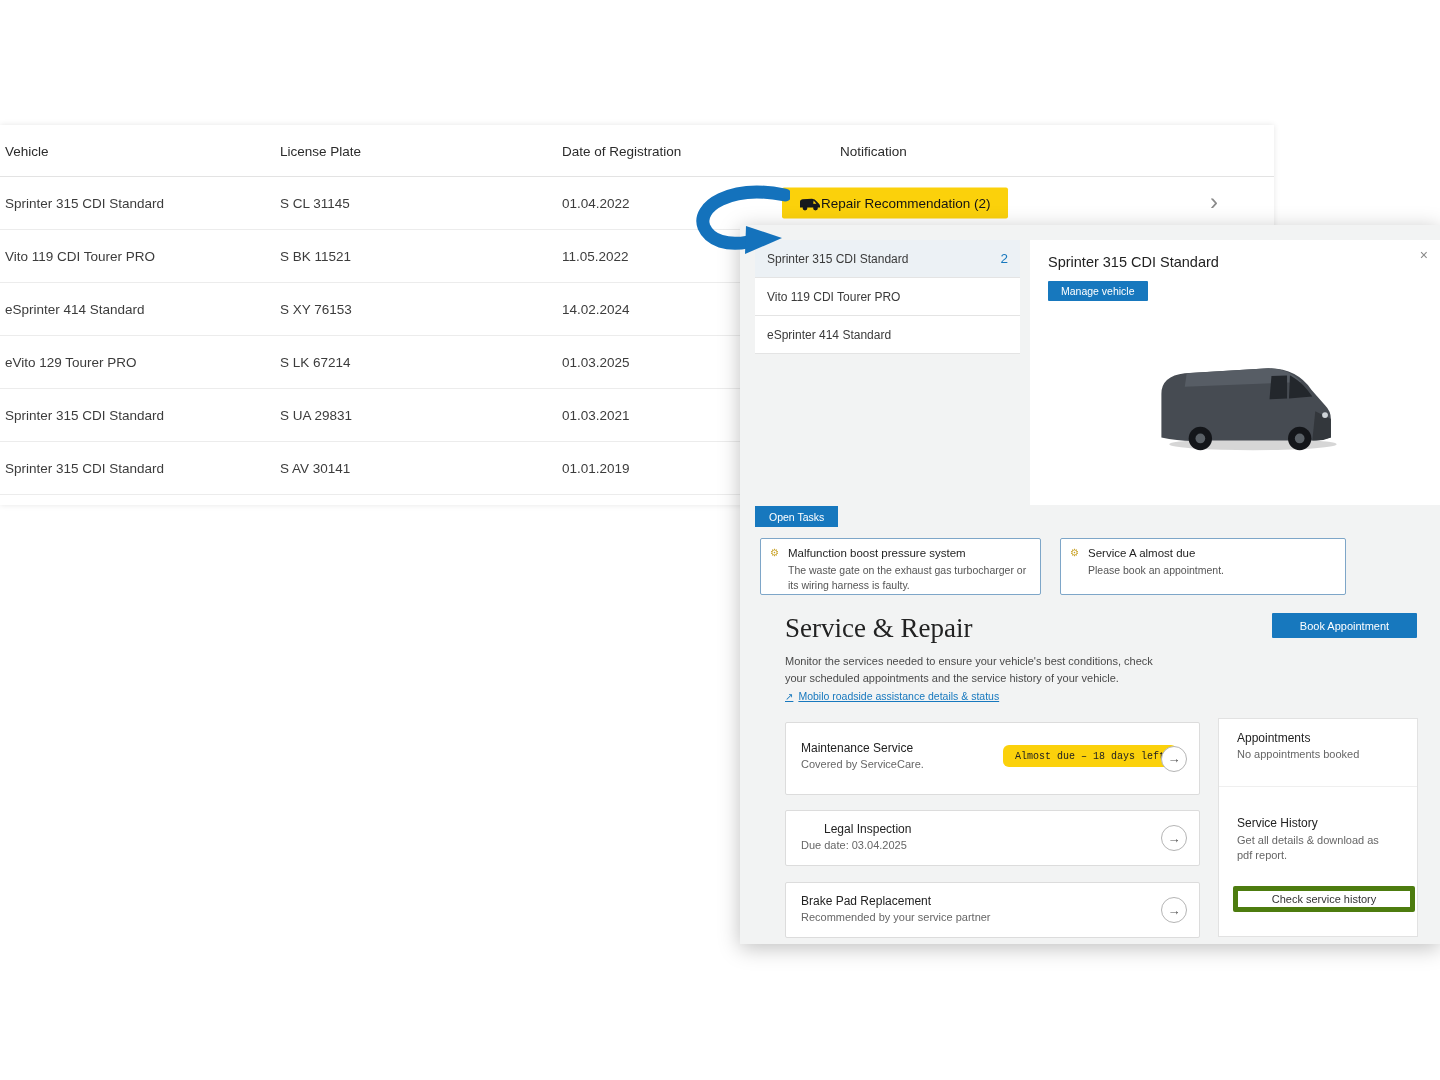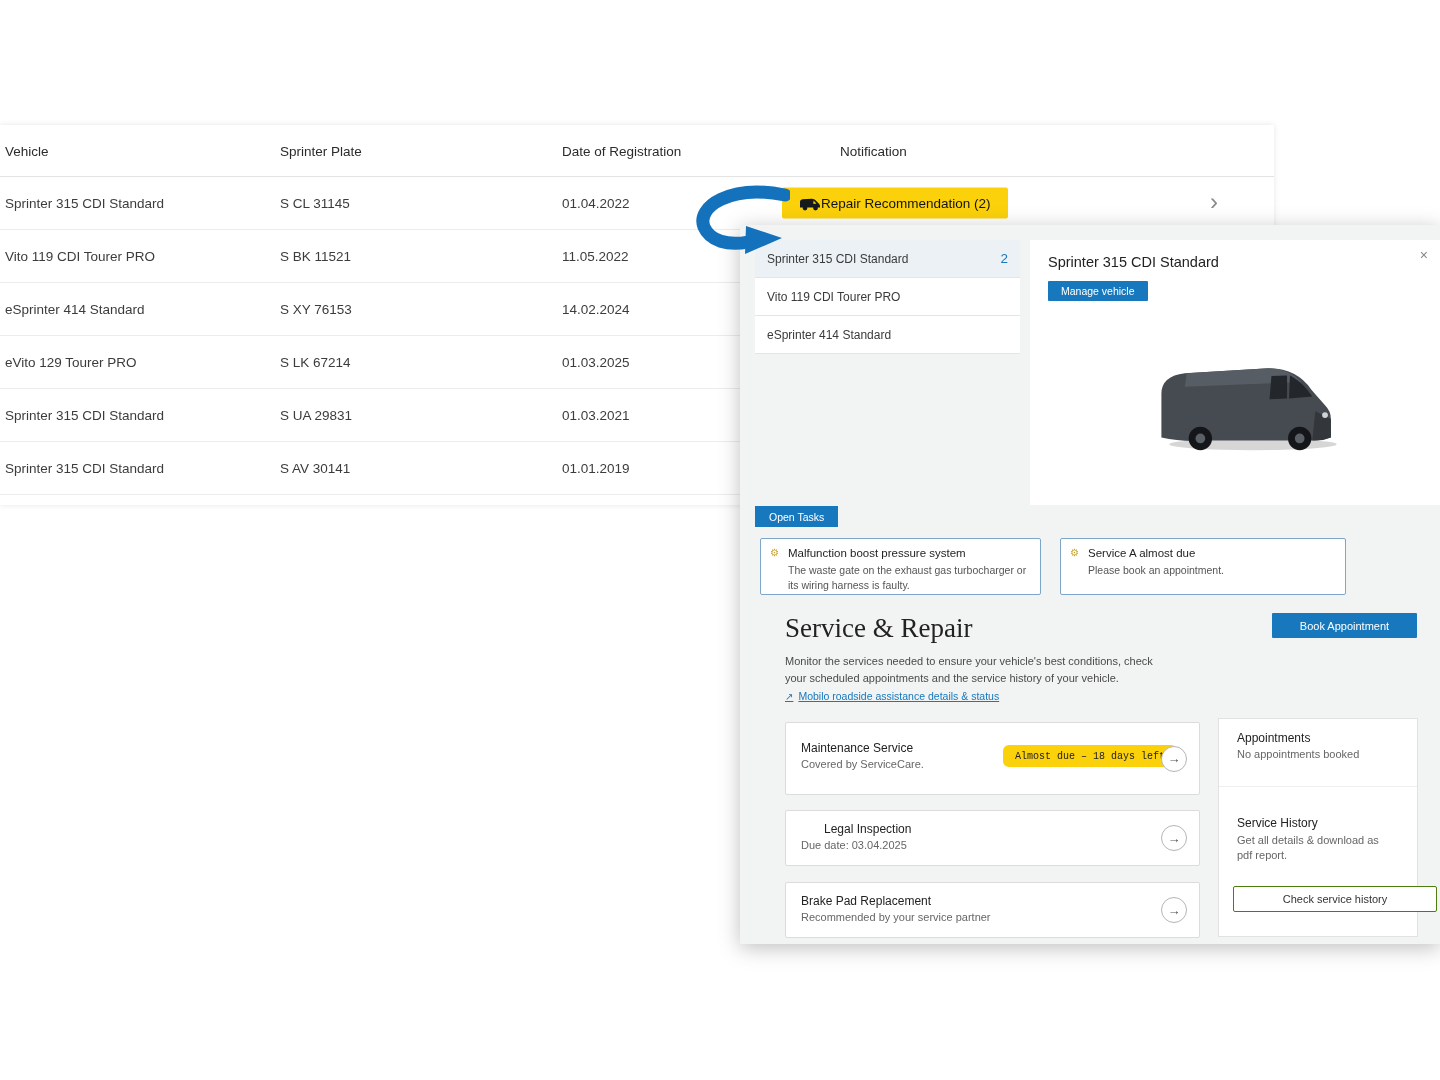--- a/index.html
+++ b/index.html
@@ -81,32 +81,32 @@
     color:#555; font-size:13px; cursor:pointer; background:#fff; }
 
   
   .rightcol { position:absolute; left:478px; top:493px; width:200px; height:219px;
     background:#fff; border:1px solid #e2e2e2; }
   .appt-title { position:absolute; left:18px; top:12px; font-size:12px; color:#222; }
   .appt-desc { position:absolute; left:18px; top:29px; font-size:11px; color:#666; }
   .rdivider { position:absolute; left:0; right:0; top:67px; border-top:1px solid #efefef; }
   .hist-title { position:absolute; left:18px; top:97px; font-size:12px; color:#222; }
   .hist-desc { position:absolute; left:18px; top:114px; width:152px; font-size:11px; color:#666; line-height:1.4; }
-  .hist-btn { position:absolute; left:14px; bottom:24px; width:204px; height:26px; background:#fff;
-    border:1px solid #4d7c0f; border-radius:2px; font-size:11px; color:#333; cursor:pointer; font-family:inherit; }
+  .hist-btn { position:absolute; left:14px; bottom:24px; width:182px; height:26px; background:#fff;
+    border:5px solid #4d7c0f; border-radius:2px; font-size:11px; color:#333; cursor:pointer; font-family:inherit; }
 </style>
 </head>
 <body>
 
 <div class="page">
 
   <section class="fleet-table">
     <div class="t-row header">
       <span class="cell c-vehicle">Vehicle</span>
-      <span class="cell c-plate">Sprinter Plate</span>
+      <span class="cell c-plate">License Plate</span>
       <span class="cell c-date">Date of Registration</span>
       <span class="cell c-notif-h">Notification</span>
     </div>
 
     <div class="t-row">
       <span class="cell c-vehicle">Sprinter 315 CDI Standard</span>
       <span class="cell c-plate">S CL 31145</span>
       <span class="cell c-date">01.04.2022</span>
       <button class="repair-btn">
         <svg width="22" height="16" viewBox="0 0 22 16">

